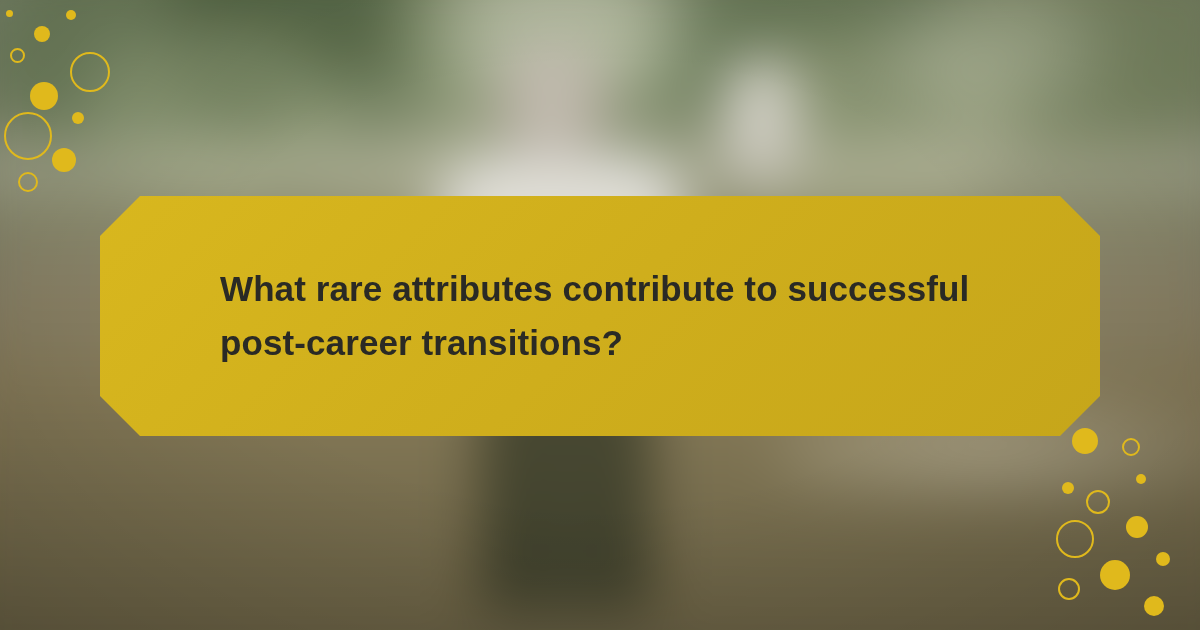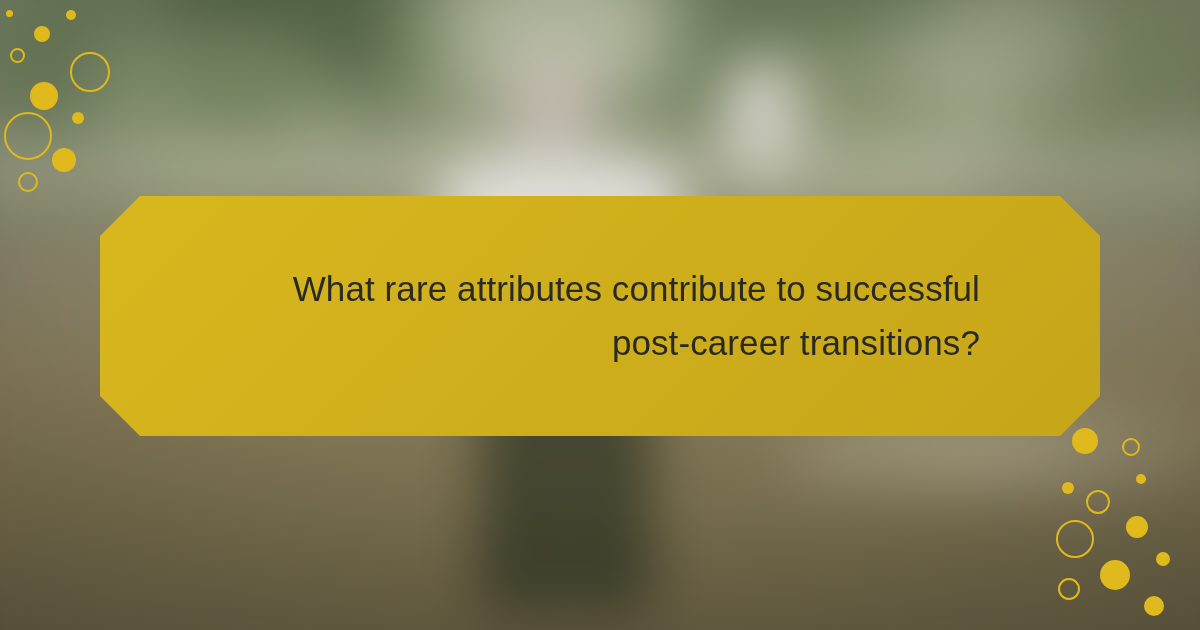--- a/index.html
+++ b/index.html
@@ -158,24 +158,24 @@
     -webkit-clip-path: polygon(40px 0, 960px 0, 1000px 40px, 1000px 200px, 960px 240px, 40px 240px, 0 200px, 0 40px);
     clip-path: polygon(40px 0, 960px 0, 1000px 40px, 1000px 200px, 960px 240px, 40px 240px, 0 200px, 0 40px);
     display: flex;
     align-items: center;
     justify-content: center;
   }
   .banner-text {
     font-size: 35px;
     line-height: 1.55;
     color: #2a2a25;
-    text-align: right;
+    text-align: left;
     letter-spacing: 0.1px;
     max-width: 760px;
-    font-weight: 400;
+    font-weight: 700;
   }
 </style>
 </head>
 <body>
 
 <div id="canvas">
 
   <div class="bg-layer">
     <div class="bg-base"></div>
     <div class="blob b1"></div>

